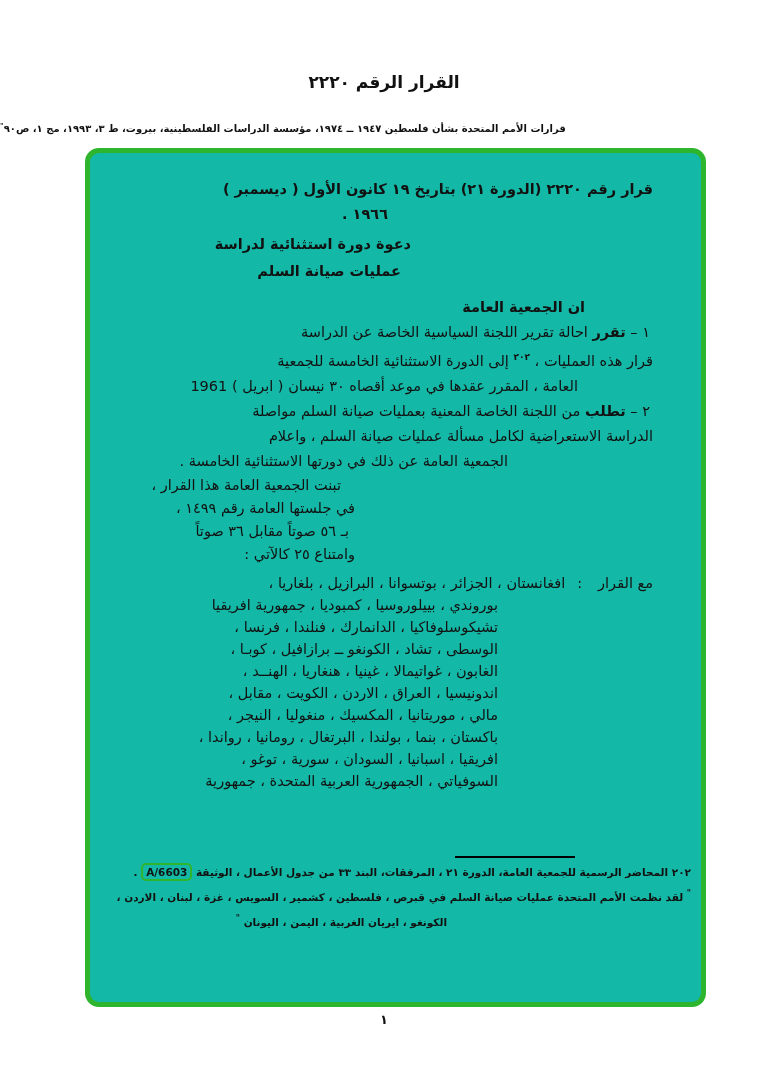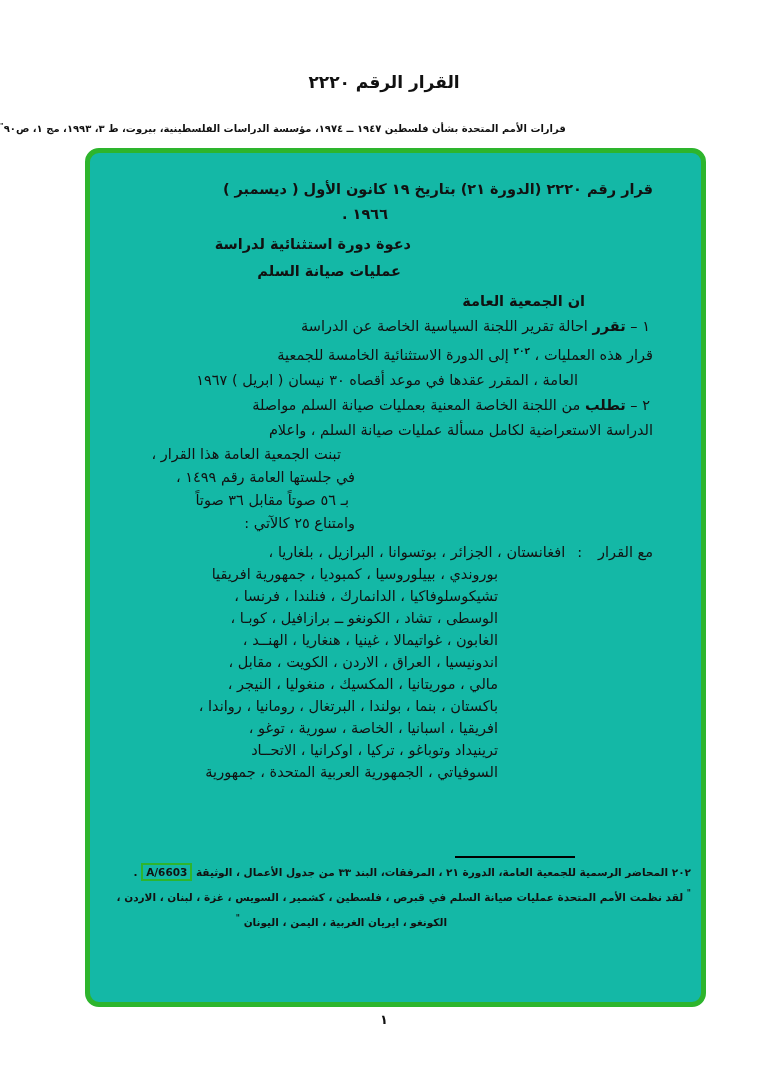--- a/index.html
+++ b/index.html
@@ -34,41 +34,41 @@
     direction:rtl;
     text-align:right;
     padding:24px 48px 0 80px;
     font-size:14.5px;
     line-height:25px;
   }
   .line{white-space:nowrap;}
   .bold{font-weight:bold;}
   .head{font-weight:bold;}
   .subtitle{font-weight:bold;line-height:27px;}
-  .assembly{font-weight:bold;margin-top:4px;}
+  .assembly{font-weight:bold;margin-top:10px;}
   .sub-block{margin-top:4px;}
   .fn-ref{font-size:9px;vertical-align:super;font-weight:bold;}
   .adoption .line{line-height:23px;}
   .vote .line{line-height:22px;}
   .vote-colon{margin-right:16px;margin-left:12px;}
   .footnotes{
     position:absolute;top:703px;right:10px;left:16px;
     direction:rtl;text-align:right;
     font-size:10.5px;font-weight:bold;line-height:21px;
   }
   .fn-rule{
     border:none;border-top:2px solid #000;
     width:120px;margin:0 116px 4px 0;
   }
   .fn-line{white-space:nowrap;}
   .fn3{padding-right:244px;}
   .doc-ref{
     direction:ltr;unicode-bidi:embed;
     display:inline-block;
-    border:2px solid #2db52d;border-radius:0;
+    border:2px solid #2db52d;border-radius:5px;
     padding:0 3px;line-height:14px;
   }
   .fn-marker{font-size:8px;vertical-align:super;}
   .page-number{
     position:absolute;top:1012px;left:0;width:100%;
     text-align:center;font-size:13px;font-weight:bold;
   }
 </style>
 </head>
 <body>
@@ -89,46 +89,46 @@
       <div class="sub-block">
         <div class="line subtitle" style="padding-right:242px">دعوة دورة استثنائية لدراسة</div>
         <div class="line subtitle" style="padding-right:252px">عمليات صيانة السلم</div>
       </div>
 
       <div class="line assembly" style="padding-right:68px">ان الجمعية العامة</div>
 
       <div>
         <div class="line" style="padding-right:3px"><span>١ – </span><span class="bold">تقرر</span><span> احالة تقرير اللجنة السياسية الخاصة عن الدراسة</span></div>
         <div class="line"><span>قرار هذه العمليات ، </span><span class="fn-ref">٢٠٢</span><span> إلى الدورة الاستثنائية الخامسة للجمعية</span></div>
-        <div class="line" style="padding-right:75px">العامة ، المقرر عقدها في موعد أقصاه ٣٠ نيسان ( ابريل ) ١٩٦٧</div>
+        <div class="line" style="padding-right:75px">العامة ، المقرر عقدها في موعد أقصاه ٣٠ نيسان ( ابريل ) 1961</div>
       </div>
 
       <div>
         <div class="line" style="padding-right:3px"><span>٢ – </span><span class="bold">تطلب</span><span> من اللجنة الخاصة المعنية بعمليات صيانة السلم مواصلة</span></div>
         <div class="line">الدراسة الاستعراضية لكامل مسألة عمليات صيانة السلم ، واعلام</div>
+        <div class="line" style="padding-right:145px">الجمعية العامة عن ذلك في دورتها الاستثنائية الخامسة .</div>
       </div>
 
       <div class="adoption">
         <div class="line" style="padding-right:312px">تبنت الجمعية العامة هذا القرار ،</div>
         <div class="line" style="padding-right:298px">في جلستها العامة رقم ١٤٩٩ ،</div>
         <div class="line" style="padding-right:304px">بـ ٥٦ صوتاً مقابل ٣٦ صوتاً</div>
         <div class="line" style="padding-right:298px">وامتناع ٢٥ كالآتي :</div>
       </div>
 
       <div class="vote" style="margin-top:6px">
         <div class="line"><span>مع القرار</span><span class="vote-colon">:</span><span>افغانستان ، الجزائر ، بوتسوانا ، البرازيل ، بلغاريا ،</span></div>
         <div class="line" style="padding-right:155px">بوروندي ، بييلوروسيا ، كمبوديا ، جمهورية افريقيا</div>
         <div class="line" style="padding-right:155px">تشيكوسلوفاكيا ، الدانمارك ، فنلندا ، فرنسا ،</div>
         <div class="line" style="padding-right:155px">الوسطى ، تشاد ، الكونغو ــ برازافيل ، كوبـا ،</div>
         <div class="line" style="padding-right:155px">الغابون ، غواتيمالا ، غينيا ، هنغاريا ، الهنــد ،</div>
         <div class="line" style="padding-right:155px">اندونيسيا ، العراق ، الاردن ، الكويت ، مقابل ،</div>
         <div class="line" style="padding-right:155px">مالي ، موريتانيا ، المكسيك ، منغوليا ، النيجر ،</div>
         <div class="line" style="padding-right:155px">باكستان ، بنما ، بولندا ، البرتغال ، رومانيا ، رواندا ،</div>
-        <div class="line" style="padding-right:155px">افريقيا ، اسبانيا ، الخاصة ، سورية ، توغو ،</div>
-        <div class="line" style="padding-right:155px">ترينيداد وتوباغو ، تركيا ، اوكرانيا ، الاتحــاد</div>
+        <div class="line" style="padding-right:155px">افريقيا ، اسبانيا ، السودان ، سورية ، توغو ،</div>
         <div class="line" style="padding-right:155px">السوفياتي ، الجمهورية العربية المتحدة ، جمهورية</div>
       </div>
 
     </div>
 
     <div class="footnotes">
       <hr class="fn-rule">
       <div class="fn-line"><span>٢٠٢ </span><span>المحاضر الرسمية للجمعية العامة، الدورة ٢١ ، المرفقات، البند ٣٣ من جدول الأعمال ، الوثيقة </span><span class="doc-ref">A/6603</span><span> .</span></div>
       <div class="fn-line"><span class="fn-marker">"</span><span> لقد نظمت الأمم المتحدة عمليات صيانة السلم في قبرص ، فلسطين ، كشمير ، السويس ، غزة ، لبنان ، الاردن ،</span></div>
       <div class="fn-line fn3"><span>الكونغو ، ايريان الغربية ، اليمن ، اليونان </span><span class="fn-marker">"</span></div>

